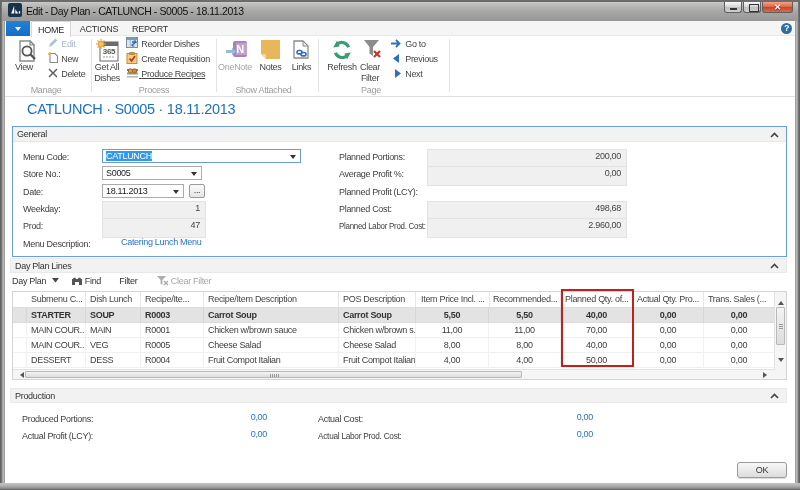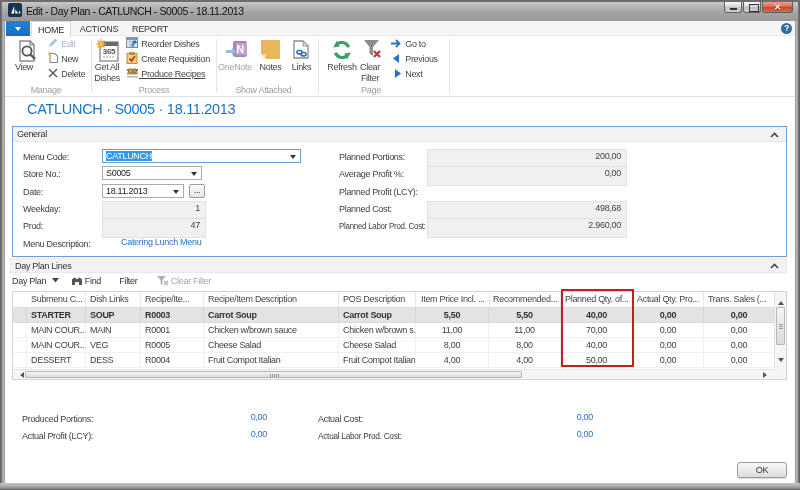--- a/index.html
+++ b/index.html
@@ -318,21 +318,21 @@
   <div class="abs secthdr" style="top:258px;">Day Plan Lines
     <svg class="abs chev" style="right:7px; top:4px;" viewBox="0 0 9 6">
         <path d="M1 5 L4.5 1.5 L8 5" stroke="#444" stroke-width="1.6" fill="none"></path>
       </svg>
   </div>
 
   <div class="abs" id="tbl">
     <div class="trow" id="thead">
       <div class="tcell" style="left:0; width:14px; border-right:none;"></div>
       <div class="tcell" style="left:14px; width:59px;">Submenu C...</div>
-      <div class="tcell" style="left:73px; width:55px;">Dish Links</div>
+      <div class="tcell" style="left:73px; width:55px;">Dish Lunch</div>
       <div class="tcell" style="left:128px; width:63px;">Recipe/Ite...</div>
       <div class="tcell" style="left:191px; width:135px;">Recipe/Item Description</div>
       <div class="tcell" style="left:326px; width:77px;">POS Description</div>
       <div class="tcell" style="left:404px; width:73px;">Item Price Incl. ...</div>
       <div class="tcell" style="left:476px; width:72px;">Recommended...</div>
       <div class="tcell" style="left:548px; width:72px;">Planned Qty. of...</div>
       <div class="tcell" style="left:620px; width:71px;">Actual Qty. Pro...</div>
       <div class="tcell" style="left:691px; width:71px;">Trans. Sales (...</div>
     </div>
     <div class="trow rsel" style="top:16px;">
@@ -397,20 +397,25 @@
     <div id="hsb">
       <div class="arr" style="left:4px; top:2px; border:3px solid transparent; border-right:4px solid #555;"></div>
       <div class="sbthumb" style="left:12px; top:1px; width:497px; height:7px;">
           <div style="position:absolute;left:244px;top:2px;width:9px;height:3px;background:repeating-linear-gradient(90deg,#999 0,#999 1px,transparent 1px,transparent 2px);"></div>
         </div>
       <div class="arr" style="right:5px; top:2px; border:3px solid transparent; border-left:4px solid #555;"></div>
     </div>
   </div>
   <div class="abs" id="redrect"></div>
 
+  <div class="abs secthdr" style="top:388px;">Production
+    <svg class="abs chev" style="right:7px; top:4px;" viewBox="0 0 9 6">
+        <path d="M1 5 L4.5 1.5 L8 5" stroke="#444" stroke-width="1.6" fill="none"></path>
+      </svg>
+  </div>
   <div class="abs flabel" style="left:22px; top:412px;">Produced Portions:</div>
   <div class="abs flabel" style="left:22px; top:429px;">Actual Profit (LCY):</div>
   <div class="abs bluetext" style="left:167px; top:412px; width:100px; text-align:right;">0,00</div>
   <div class="abs bluetext" style="left:167px; top:429px; width:100px; text-align:right;">0,00</div>
   <div class="abs flabel" style="left:318px; top:412px;">Actual Cost:</div>
   <div class="abs flabel" style="left:318px; top:429px; transform:scaleX(0.92); transform-origin:0 0;">Actual Labor Prod. Cost:</div>
   <div class="abs bluetext" style="left:493px; top:412px; width:100px; text-align:right;">0,00</div>
   <div class="abs bluetext" style="left:493px; top:429px; width:100px; text-align:right;">0,00</div>
 
   <div class="abs" id="prod-ok">OK</div>

